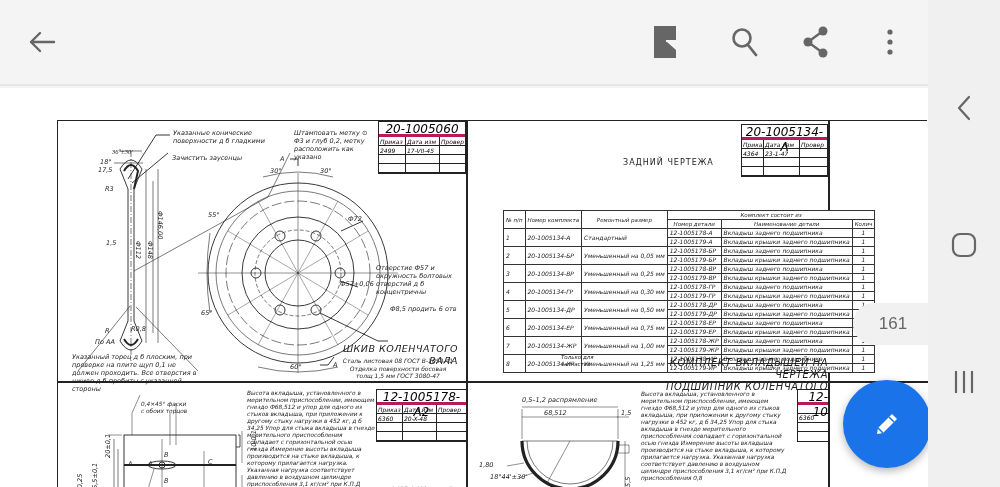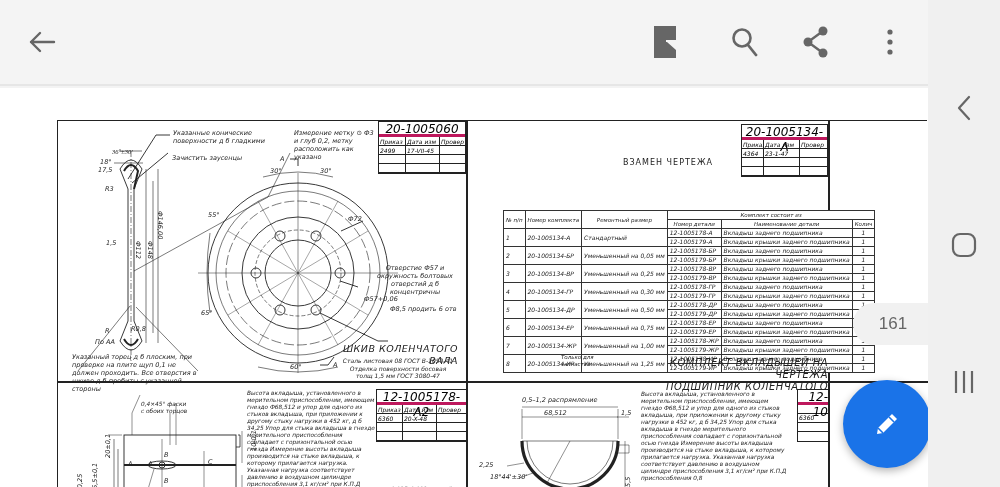--- a/index.html
+++ b/index.html
@@ -145,40 +145,40 @@
           <path d="M200 246 Q240 256 280 246" stroke-width="0.6"></path>
 
           <path d="M283 110 L305 100"></path>
           <path d="M282 160 L300 166"></path>
           <path d="M262 192 L320 220 L330 220"></path>
         </g>
       </svg>
 
       <div class="note" style="left:115px; top:8px; width:120px;">Указанные конические поверхности д б гладкими</div>
       <div class="note" style="left:114px; top:33px;">Зачистить заусенцы</div>
-      <div class="note" style="left:236px; top:8px; width:84px;">Измерение метку ⊙ Ф3 и глуб 0,2, метку расположить как указано</div>
-      <div class="note" style="left:318px; top:143px; width:78px;text-align:center;">Отверстие Ф57 и окружность болтовых отверстий д б концентричны</div>
+      <div class="note" style="left:236px; top:8px; width:84px;">Штамповать метку ⊙ Ф3 и глуб 0,2, метку расположить как указано</div>
+      <div class="note" style="left:318px; top:143px; width:78px;">Отверстие Ф57 и окружность болтовых отверстий д б концентричны</div>
       <div class="note" style="left:332px; top:184px;">Ф8,5 продить 6 отв</div>
       <div class="note" style="left:37px; top:217px;">По АА</div>
       <div class="note" style="left:14px; top:232px; width:128px;">Указанный торец д б плоским, при проверке на плите щуп 0,1 не должен проходить. Все отверстия в шкиве д б пробиты с указанной стороны</div>
 
       <div class="note" style="left:54px; top:27px;font-family:Liberation Serif, serif;">36°±30'</div>
       <div class="note" style="left:42px; top:37px;">18°</div>
       <div class="note" style="left:40px; top:45px;">17,5</div>
       <div class="note" style="left:47px; top:64px;">R3</div>
       <div class="note" style="left:48px; top:118px;">1,5</div>
       <div class="note" style="left:73px; top:204px;">R0,8</div>
       <div class="note" style="left:47px; top:206px;">R</div>
       <div class="note" style="left:212px; top:46px;">30°</div>
       <div class="note" style="left:262px; top:46px;">30°</div>
       <div class="note" style="left:150px; top:90px;">55°</div>
       <div class="note" style="left:143px; top:188px;">65°</div>
       <div class="note" style="left:232px; top:242px;">60°</div>
       <div class="note" style="left:290px; top:94px;">Ф72</div>
-      <div class="note" style="left:282px; top:174px;margin-left:24px;">Ф57+0,06</div>
+      <div class="note" style="left:282px; top:159px;">Ф57+0,06</div>
       <div class="note" style="left:222px; top:34px;">А</div>
       <div class="note" style="left:275px; top:240px;">А</div>
       <div class="note" style="left:84px; top:120px; transform:rotate(90deg); transform-origin:left top;">Ф112</div>
       <div class="note" style="left:96px; top:120px; transform:rotate(90deg); transform-origin:left top;">Ф148</div>
       <div class="note" style="left:106px; top:90px; transform:rotate(90deg); transform-origin:left top;">Ф146,00</div>
 
       <div class="big-title" style="left:275px; top:222px; width:125px; font-size:9.5px;">ШКИВ КОЛЕНЧАТОГО ВАЛА</div>
       <div class="note" style="left:278px; top:236px; width:124px; text-align:center; font-size:6px; line-height:7.5px;">
         <div>Сталь листовая 08 ГОСТ В-1050-41</div>
         <div>Отделка поверхности босовая</div>
@@ -196,21 +196,21 @@
           <div></div>
           <div></div>
             <div></div>
             <div></div>
           <div></div>
             <div></div>
             <div></div>
         </div>
       </div>
 
-      <div class="note" style="left:565px; top:38px; font-size:8px; font-style:normal; letter-spacing:1px;">ВЗАМЕН ЧЕРТЕЖА</div>
+      <div class="note" style="left:565px; top:38px; font-size:8px; font-style:normal; letter-spacing:1px;">ЗАДНИЙ ЧЕРТЕЖА</div>
 
       <table class="kit" style="left:-12px; margin-left:457px;">
         <thead>
           <tr>
             <th rowspan="2">№ п/п</th>
             <th rowspan="2">Номер комплекта</th>
             <th rowspan="2" style="width:82px;">Ремонтный размер</th>
             <th colspan="3">Комплект состоит из</th>
           </tr>
           <tr>
@@ -403,21 +403,21 @@
           <path d="M158 58 L158 106" stroke-width="0.5"></path>
           <path d="M150 62 L162 62 L162 70 L150 70" stroke-width="0.5"></path>
           <path d="M150 34 L162 34" stroke-width="0.5"></path>
           <path d="M40 83 L57 80" stroke-width="0.5"></path>
           <path d="M52 95 L66 90" stroke-width="0.5"></path>
         </g>
       </svg>
       <div class="note" style="left:464px; top:275px;">0,5–1,2 распрямление</div>
       <div class="note" style="left:486px; top:288px;">68,512</div>
       <div class="note" style="left:563px; top:288px;">1,5</div>
-      <div class="note" style="left:421px; top:340px;">2,25</div>
+      <div class="note" style="left:421px; top:340px;">1,80</div>
       <div class="note" style="left:432px; top:352px;">18°44'±30'</div>
       <div class="note" style="left:566px; top:366px; transform:rotate(-90deg); transform-origin:left top;">5,5</div>
 
       <div class="note" style="left:583px; top:270px; width:147px; font-size:5.8px; line-height:7px;">
         <span>Высота вкладыша, установленного в мерительном приспособлении, имеющем гнездо Ф68,512 и упор для одного из стыков вкладыша, при приложении к другому стыку нагрузки в 452 кг, д б 34,25</span>
         <span>Упор для стыка вкладыша в гнезде мерительного приспособления совпадает с горизонтальной осью гнезда</span>
         <span>Измерение высоты вкладыша производится на стыке вкладыша, к которому прилагается нагрузка.</span>
         <span>Указанная нагрузка соответствует давлению в воздушном цилиндре приспособления 3,1 кг/см² при К.П.Д приспособления 0,8</span>
       </div>
       <div class="titleblock" style="left:739px; top:268px; width:31px; border-right:none;">

